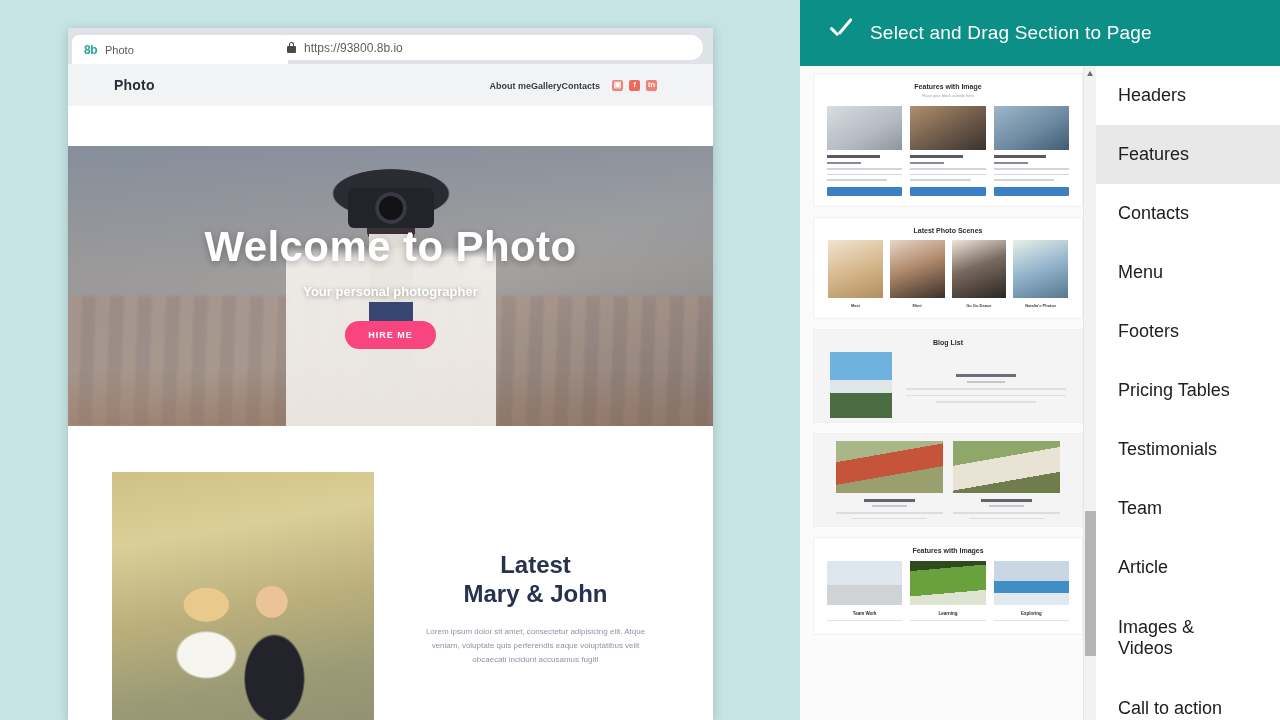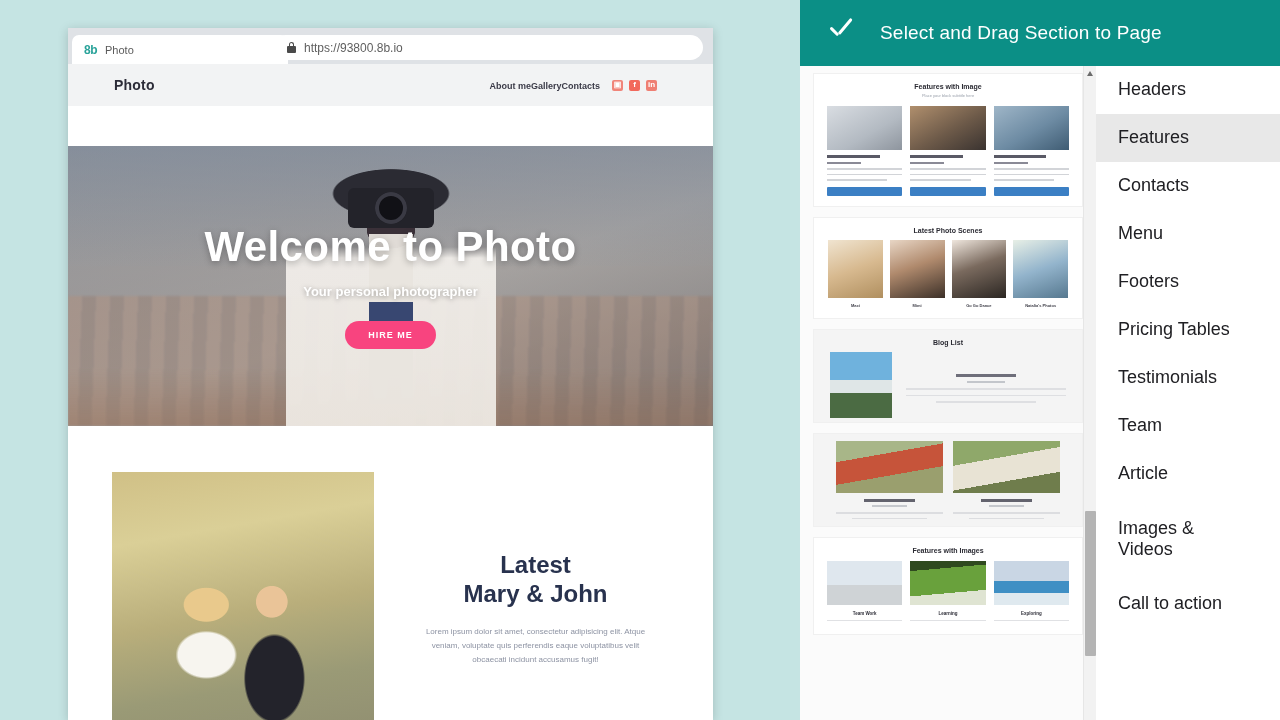--- a/index.html
+++ b/index.html
@@ -131,21 +131,21 @@
     filter: saturate(1.05);
   }
   .wed-text { flex: 1; padding: 78px 14px 0 42px; text-align: center; }
   .wed-text h3 { font-size: 24px; color: #28324e; font-weight: 700; line-height: 1.22; }
   .wed-text p { margin-top: 16px; font-size: 8px; line-height: 1.75; color: #8d93a3; }
 
   
   .panel { position: absolute; right: 0; top: 0; width: 480px; height: 720px; background: #ffffff; }
   .panel-head {
     height: 66px; background: #0b8f86; color: #fff;
-    display: flex; align-items: center; gap: 24px; padding-left: 26px;
+    display: flex; align-items: center; gap: 14px; padding-left: 26px;
   }
   .check {
     width: 30px; height: 30px; position: relative; flex: none;
   }
   .check:before {
     content:""; position:absolute; left:3px; top:12px; width:11px; height:2.6px;
     background:#fff; transform: rotate(45deg); border-radius:2px;
   }
   .check:after {
     content:""; position:absolute; left:9px; top:7px; width:20px; height:2.6px;
@@ -236,21 +236,21 @@
     border-bottom:5px solid #6b6b6b;
   }
   .scroll .thumbbar {
     position: absolute; left: 1px; top: 445px; width: 11px; height: 145px;
     background: #b4b4b4; border-radius: 1px;
   }
 
   
   .cats { flex: 1; background: #ffffff; padding-top: 0; }
   .cat {
-    height: 48px; display: flex; align-items: center; padding-left: 22px;
+    height: 59px; display: flex; align-items: center; padding-left: 22px;
     font-size: 18px; color: #202024; cursor: pointer; font-weight: 400;
     line-height: 1.18;
   }
   .cat.active { background: #e8e8e8; }
   .cat.two { height: 82px; }
   .cat.two span { display: block; }
 </style>
 </head>
 <body>
 

